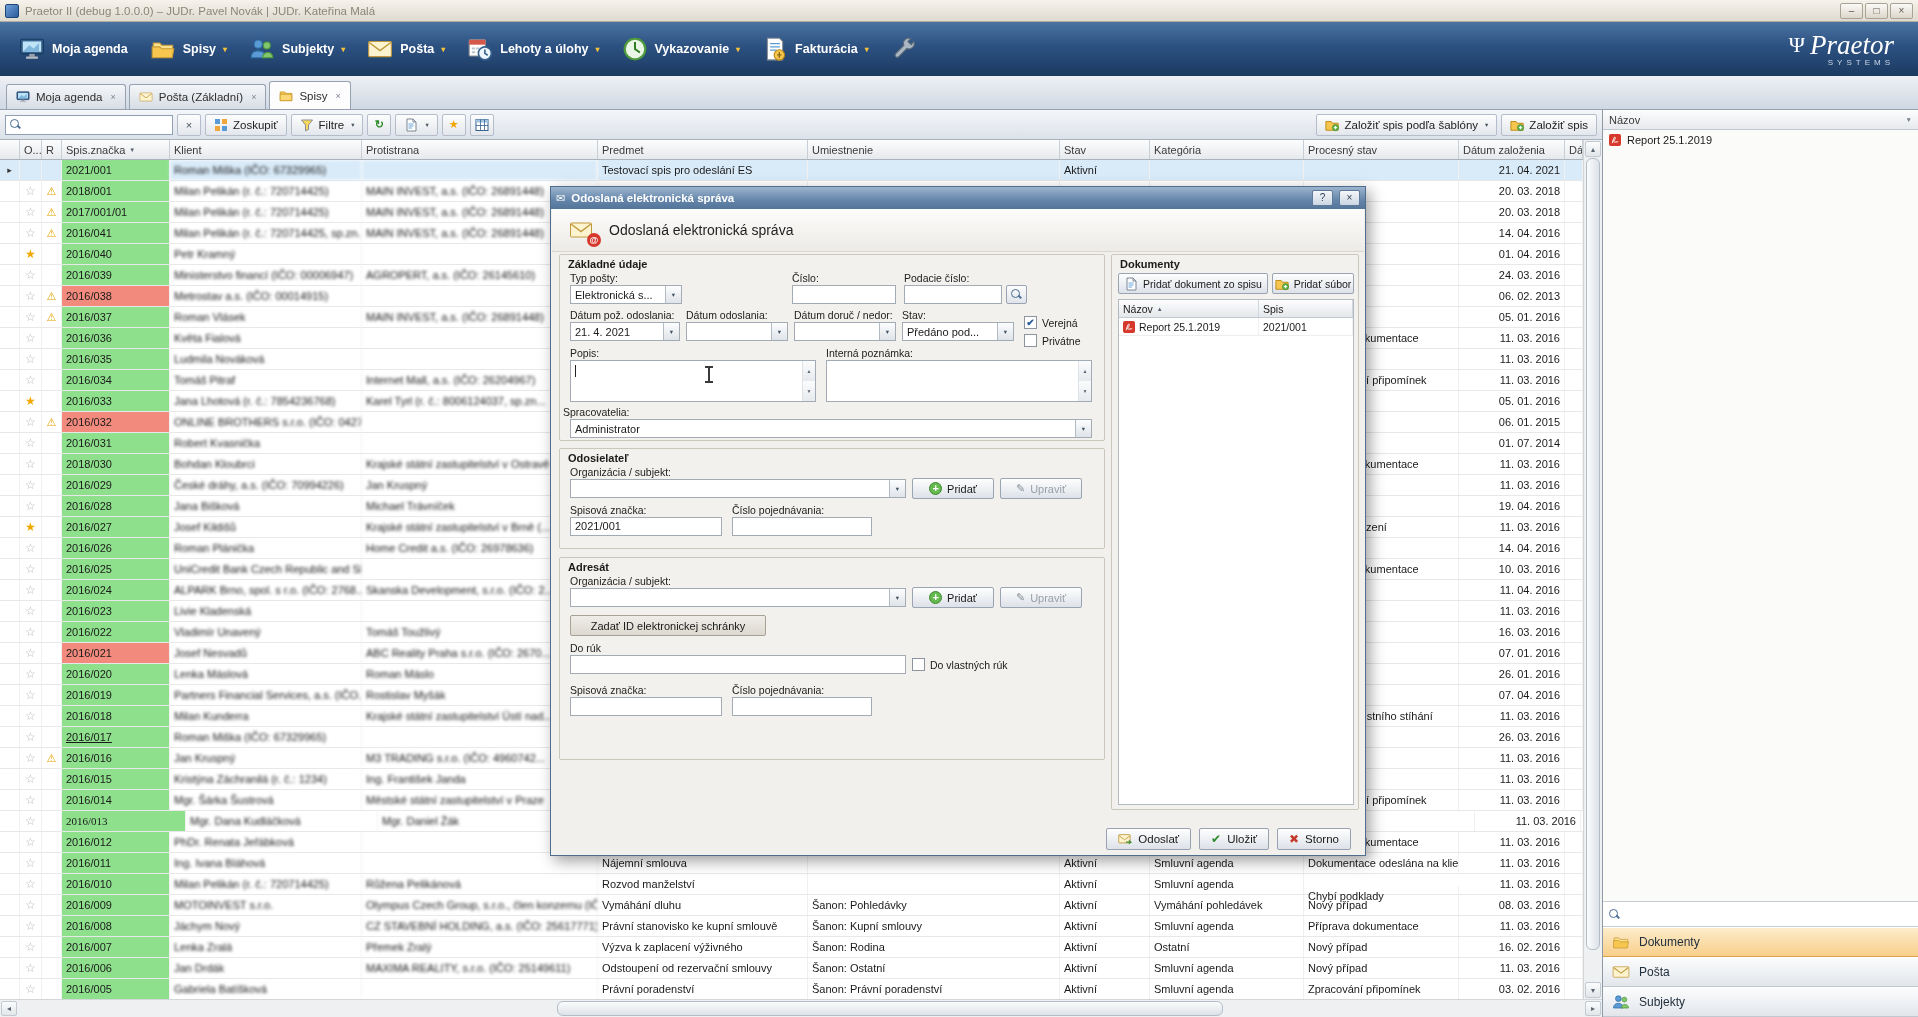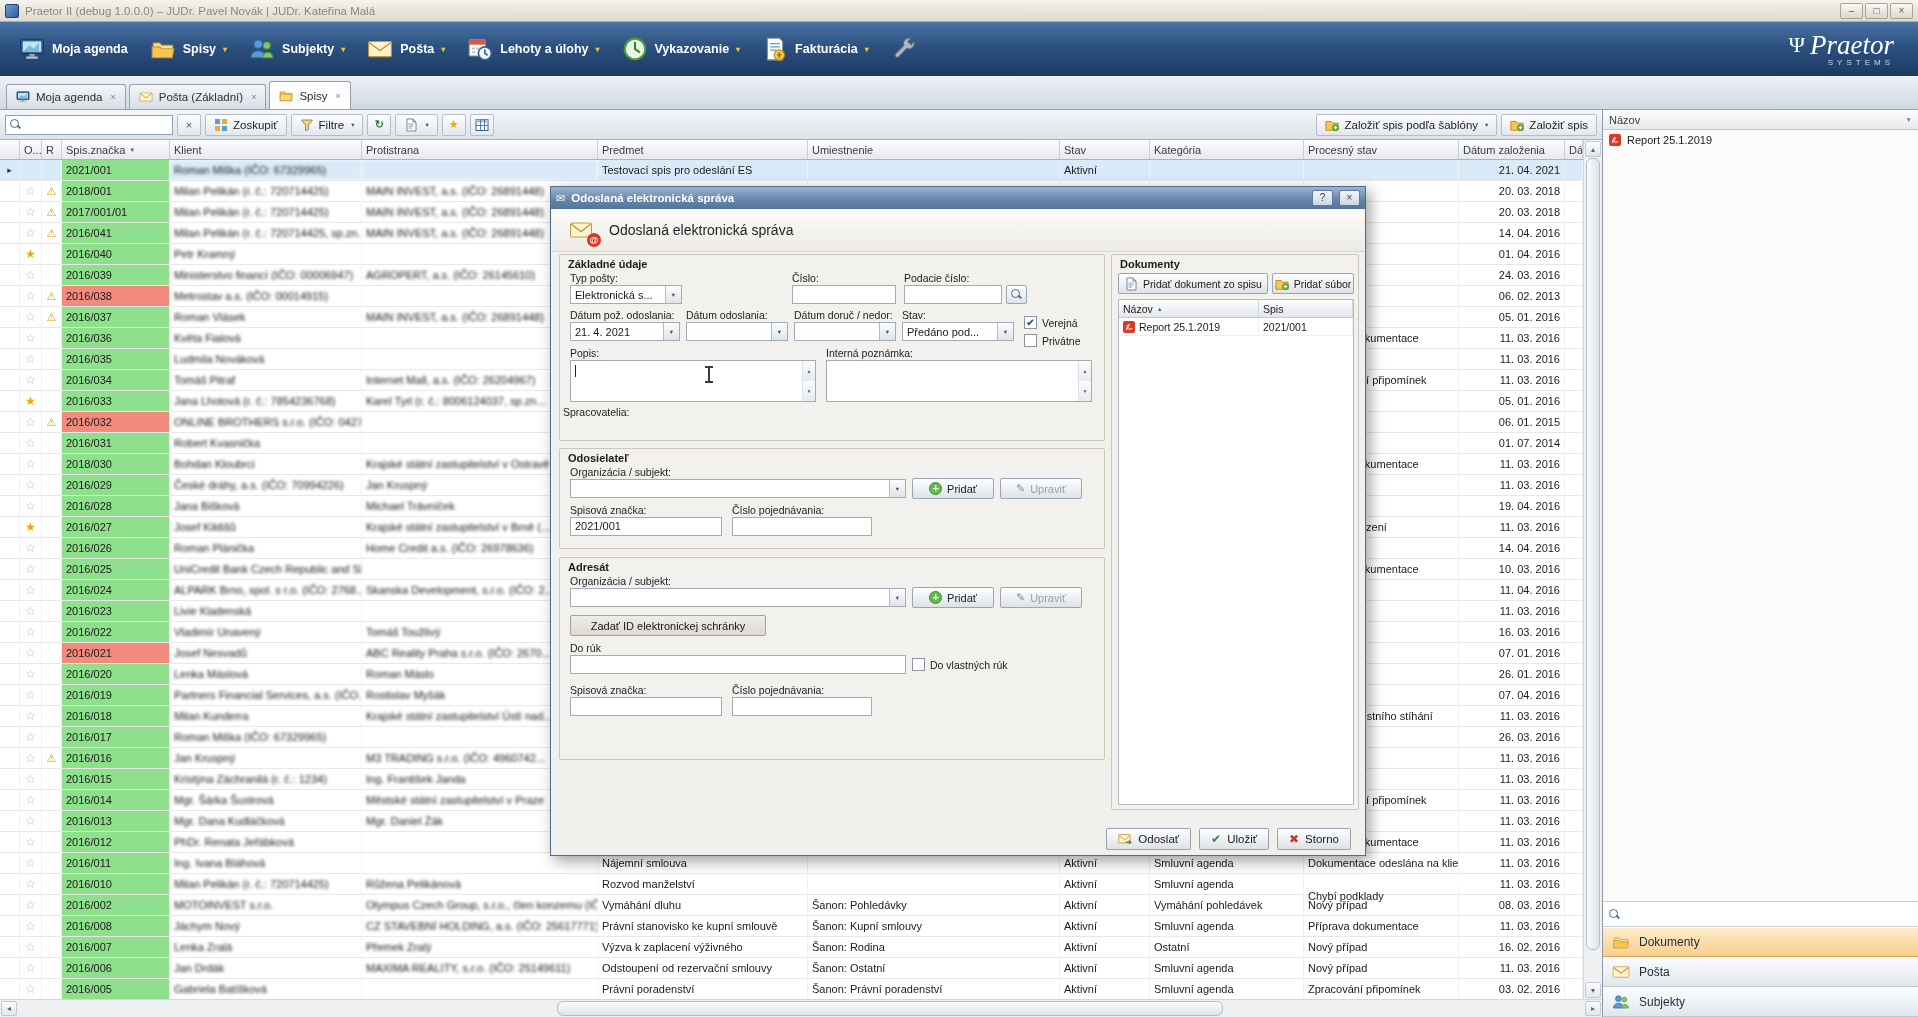--- a/index.html
+++ b/index.html
@@ -797,21 +797,21 @@
       <div class="gcell " style="width: 90px;">Aktivní</div>
       <div class="gcell " style="width: 154px;"></div>
       <div class="gcell " style="width: 155px;">Zahájení trestního stíhání</div>
       <div class="gcell cdate" style="width: 106px;">11. 03. 2016</div>
       <div class="gcell " style="width: 18px;"></div>
     </div>
     <div class="grow">
       <div class="gcell cexp" style="width: 20px;"></div>
       <div class="gcell cstar" style="width: 22px;">☆</div>
       <div class="gcell cwarn" style="width: 20px;"></div>
-      <div class="gcell cspis spis-green" style="width: 108px;">2016/017</div>
+      <div class="gcell cspis spis-green" style="width: 108px; text-decoration: underline;">2016/017</div>
       <div class="gcell cblur" style="width: 192px;">Roman Miška (IČO: 67329965)</div>
       <div class="gcell cblur" style="width: 236px;"></div>
       <div class="gcell " style="width: 210px;"></div>
       <div class="gcell " style="width: 252px;"></div>
       <div class="gcell " style="width: 90px;">Aktivní</div>
       <div class="gcell " style="width: 154px;"></div>
       <div class="gcell " style="width: 155px;"></div>
       <div class="gcell cdate" style="width: 106px;">26. 03. 2016</div>
       <div class="gcell " style="width: 18px;"></div>
     </div>
@@ -857,21 +857,21 @@
       <div class="gcell " style="width: 90px;">Aktivní</div>
       <div class="gcell " style="width: 154px;"></div>
       <div class="gcell " style="width: 155px;">Zapracování připomínek</div>
       <div class="gcell cdate" style="width: 106px;">11. 03. 2016</div>
       <div class="gcell " style="width: 18px;"></div>
     </div>
     <div class="grow">
       <div class="gcell cexp" style="width: 20px;"></div>
       <div class="gcell cstar" style="width: 22px;">☆</div>
       <div class="gcell cwarn" style="width: 20px;"></div>
-      <div class="gcell cspis spis-green" style="width: 108px;">2016/013</div>
+      <div class="gcell cspis spis-green" style="width: 124px; font-family: Liberation Serif, serif;">2016/013</div>
       <div class="gcell cblur" style="width: 192px;">Mgr. Dana Kudláčková</div>
       <div class="gcell cblur" style="width: 236px;">Mgr. Daniel Žák</div>
       <div class="gcell " style="width: 210px;"></div>
       <div class="gcell " style="width: 252px;"></div>
       <div class="gcell " style="width: 90px;">Aktivní</div>
       <div class="gcell " style="width: 154px;"></div>
       <div class="gcell " style="width: 155px;"></div>
       <div class="gcell cdate" style="width: 106px;">11. 03. 2016</div>
       <div class="gcell " style="width: 18px;"></div>
     </div>
@@ -917,21 +917,21 @@
       <div class="gcell " style="width: 90px;">Aktivní</div>
       <div class="gcell " style="width: 154px;">Smluvní agenda</div>
       <div class="gcell " style="width: 155px; margin-top: 12px;">Chybí podklady</div>
       <div class="gcell cdate" style="width: 106px;">11. 03. 2016</div>
       <div class="gcell " style="width: 18px;"></div>
     </div>
     <div class="grow">
       <div class="gcell cexp" style="width: 20px;"></div>
       <div class="gcell cstar" style="width: 22px;">☆</div>
       <div class="gcell cwarn" style="width: 20px;"></div>
-      <div class="gcell cspis spis-green" style="width: 108px;">2016/002</div>
+      <div class="gcell cspis spis-green" style="width: 108px;">2016/009</div>
       <div class="gcell cblur" style="width: 192px;">MOTOINVEST s.r.o.</div>
       <div class="gcell cblur" style="width: 236px;">Olympus Czech Group, s.r.o., člen konzernu (IČ...</div>
       <div class="gcell " style="width: 210px;">Vymáhání dluhu</div>
       <div class="gcell " style="width: 252px;">Šanon: Pohledávky</div>
       <div class="gcell " style="width: 90px;">Aktivní</div>
       <div class="gcell " style="width: 154px;">Vymáhání pohledávek</div>
       <div class="gcell " style="width: 155px;">Nový případ</div>
       <div class="gcell cdate" style="width: 106px;">08. 03. 2016</div>
       <div class="gcell " style="width: 18px;"></div>
     </div>
@@ -1134,20 +1134,24 @@
     </div>
     <span class="lbl" style="left:266px;top:92px;">Interná poznámka:</span>
     <div class="ta" style="left:266px;top:105px;width:266px;height:42px;">
       <span class="spin">
           <span>▲</span>
           <span>▼</span>
         </span>
     </div>
 
     <span class="lbl" style="left:3px;top:151px;">Spracovatelia:</span>
+    <div class="combo" style="left:10px;top:164px;width:522px;">
+      <span>Administrator</span>
+      <span class="ca">▾</span>
+    </div>
   </div>
 
   <div class="grp" style="left:8px;top:261px;width:546px;height:101px;">
     <span class="gtitle">Odosielateľ</span>
     <span class="lbl" style="left:10px;top:17px;">Organizácia / subjekt:</span>
     <div class="combo" style="left:10px;top:30px;width:336px;">
       <span></span>
       <span class="ca">▾</span>
     </div>
     <div class="dbtn" style="left:352px;top:29px;width:82px;">

